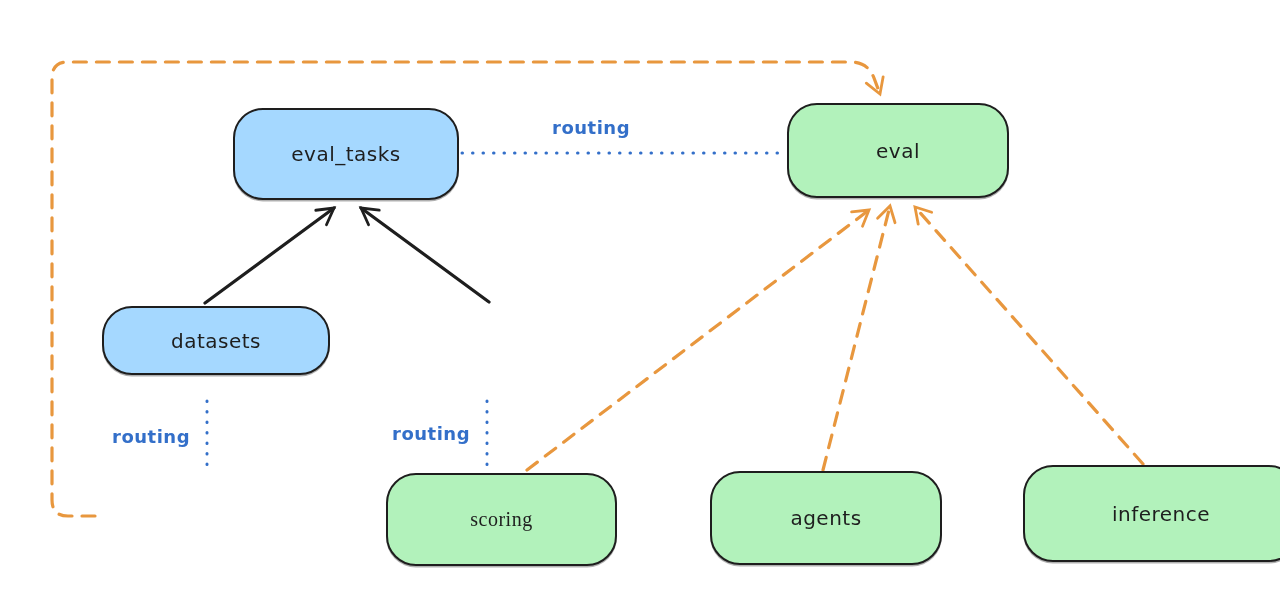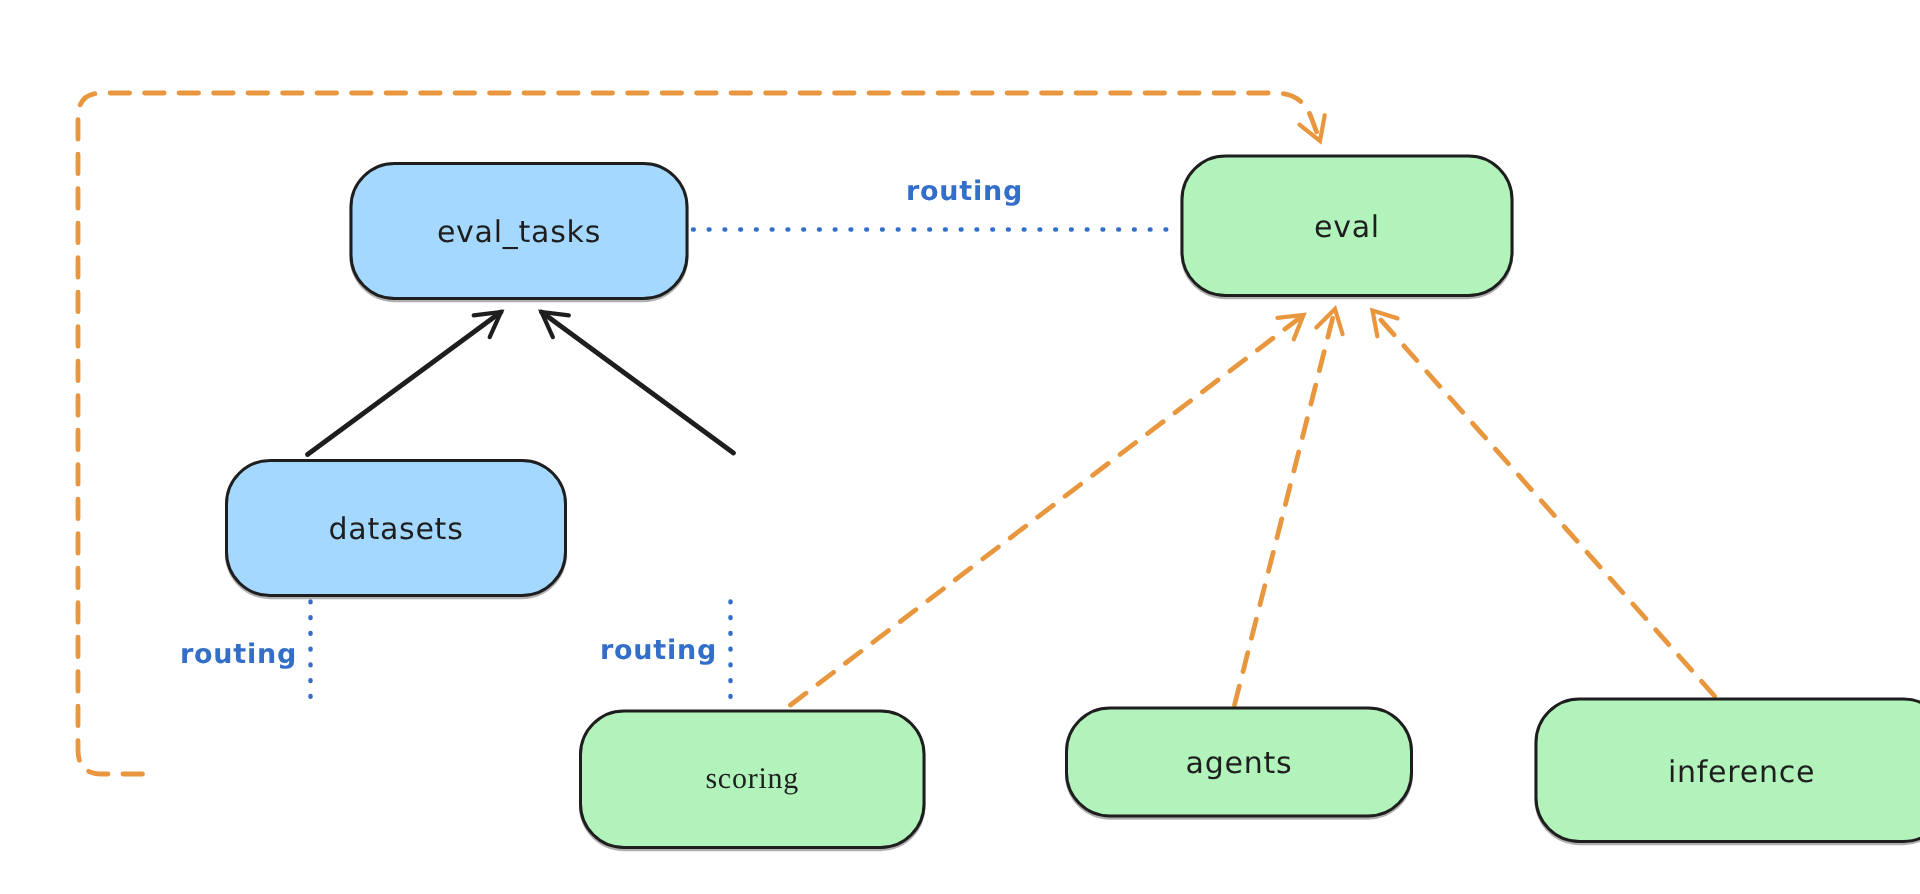--- a/index.html
+++ b/index.html
@@ -33,34 +33,34 @@
     font-size: 20px;
     color: #1e1e1e;
     letter-spacing: 0.5px;
     box-shadow: 0 1.5px 0 rgba(30,30,30,0.35);
   }
   .node.blue  { background: #a5d8ff; }
   .node.green { background: #b2f2bb; }
 
   .node-eval-tasks        { left: 233px; top: 108px; width: 226px; height: 92px; }
   .node-eval              { left: 787px; top: 103px; width: 222px; height: 95px; }
-  .node-datasets          { left: 102px; top: 306px; width: 228px; height: 92px; margin-left: 48px; }
+  .node-datasets          { left: 102px; top: 306px; width: 228px; height: 69px; }
   .node-scoring-functions { left: 382px; top: 305px; width: 226px; height: 93px; }
   .node-datasetio         { left:  95px; top: 475px; width: 232px; height: 93px; }
   .node-scoring           { left: 386px; top: 473px; width: 231px; height: 93px; font-family: Liberation Serif, serif; }
-  .node-agents            { left: 710px; top: 471px; width: 232px; height: 74px; }
+  .node-agents            { left: 710px; top: 471px; width: 232px; height: 94px; }
   .node-inference         { left:1023px; top: 465px; width: 276px; height: 97px; }
 
   .edge-label {
     position: absolute;
     color: #336fc9;
     font-weight: bold;
     font-size: 18px;
     letter-spacing: 0.5px;
-    text-align: right;
+    text-align: left;
   }
   .edge-label-1 { left: 552px; top: 117px; width: 130px; }
   .edge-label-2 { left: 112px; top: 426px; width:  86px; }
   .edge-label-3 { left: 392px; top: 423px; width:  86px; }
 </style>
 </head>
 <body>
 
 <div class="canvas">
 

